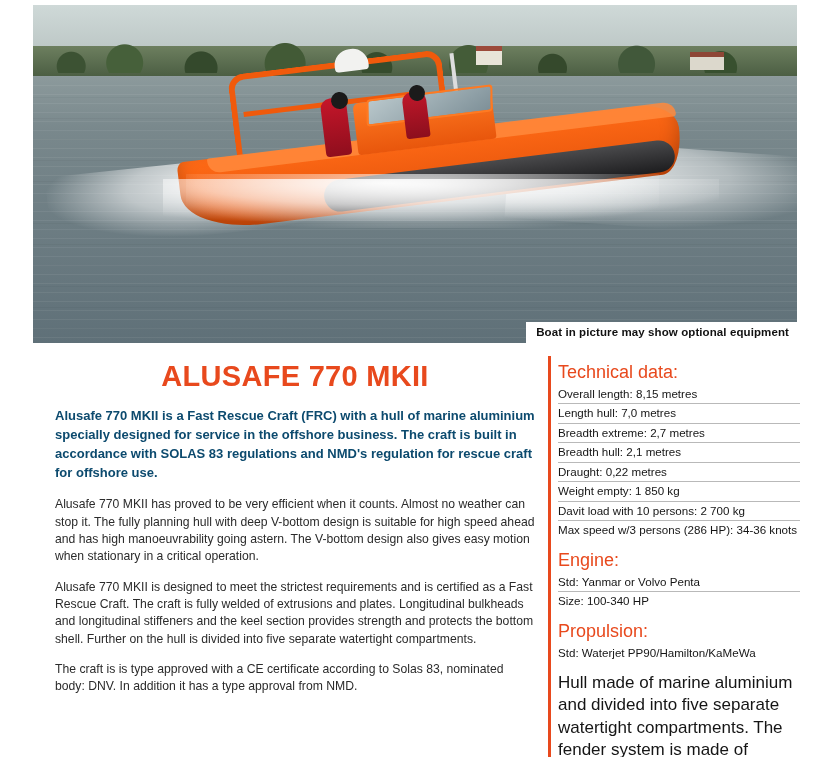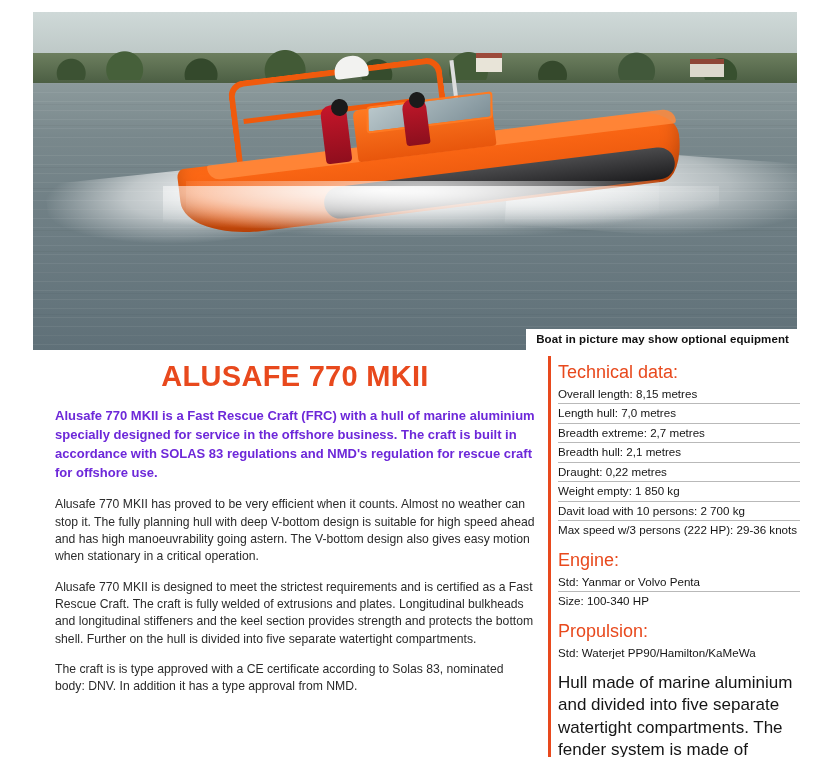--- a/index.html
+++ b/index.html
@@ -17,21 +17,21 @@
     position: relative;
     width: 830px;
     height: 757px;
     background: #ffffff;
   }
 
   
   .photo-wrap {
     position: absolute;
     left: 33px;
-    top: 12px;
+    top: 5px;
     width: 764px;
     height: 338px;
     overflow: hidden;
     background: #6f7f86;
   }
   .sky {
     position: absolute;
     left: 0; top: 0; width: 100%; height: 16%;
     background: linear-gradient(#cfd9d8, #b9c4c2);
   }
@@ -224,21 +224,21 @@
   .title {
     color: #e8491d;
     font-size: 29px;
     font-weight: bold;
     letter-spacing: .3px;
     margin: 0 0 14px 0;
     font-family: "Liberation Sans", sans-serif;
     text-align: center;
   }
   .lede {
-    color: #6d28d9;
+    color: #0c4a6e;
     font-size: 13px;
     font-weight: bold;
     line-height: 1.45;
     margin: 0 0 14px 0;
   }
   .body-p {
     color: #2b2b2b;
     font-size: 12.2px;
     line-height: 1.42;
     margin: 0 0 13px 0;
@@ -332,21 +332,21 @@
 
     <div class="spec-head">Technical data:</div>
     <ul class="spec-list">
       <li>Overall length: 8,15 metres</li>
       <li>Length hull: 7,0 metres</li>
       <li>Breadth extreme: 2,7 metres</li>
       <li>Breadth hull: 2,1  metres</li>
       <li>Draught: 0,22 metres</li>
       <li>Weight empty: 1 850 kg</li>
       <li>Davit load with 10 persons: 2 700 kg</li>
-      <li class="last">Max speed w/3 persons (222 HP): 29-36 knots</li>
+      <li class="last">Max speed w/3 persons (286 HP): 34-36 knots</li>
     </ul>
 
     <div class="spec-head">Engine:</div>
     <ul class="spec-list">
       <li>Std: Yanmar or Volvo Penta</li>
       <li class="last">Size: 100-340 HP</li>
     </ul>
 
     <div class="spec-head">Propulsion:</div>
     <ul class="spec-list">

